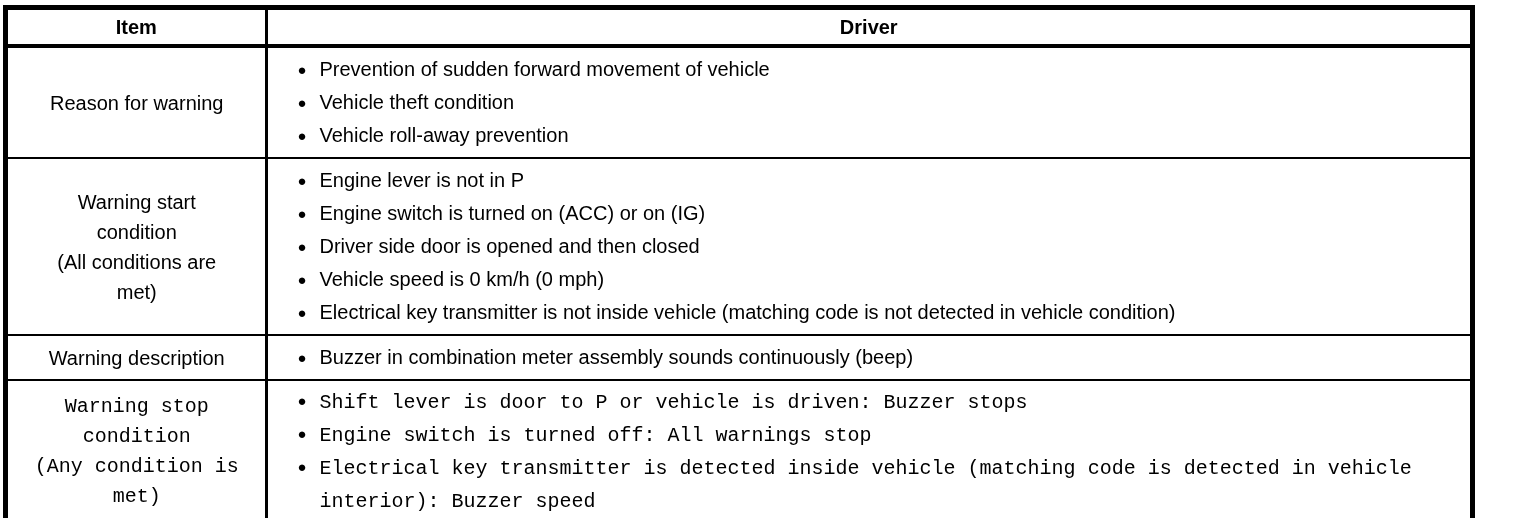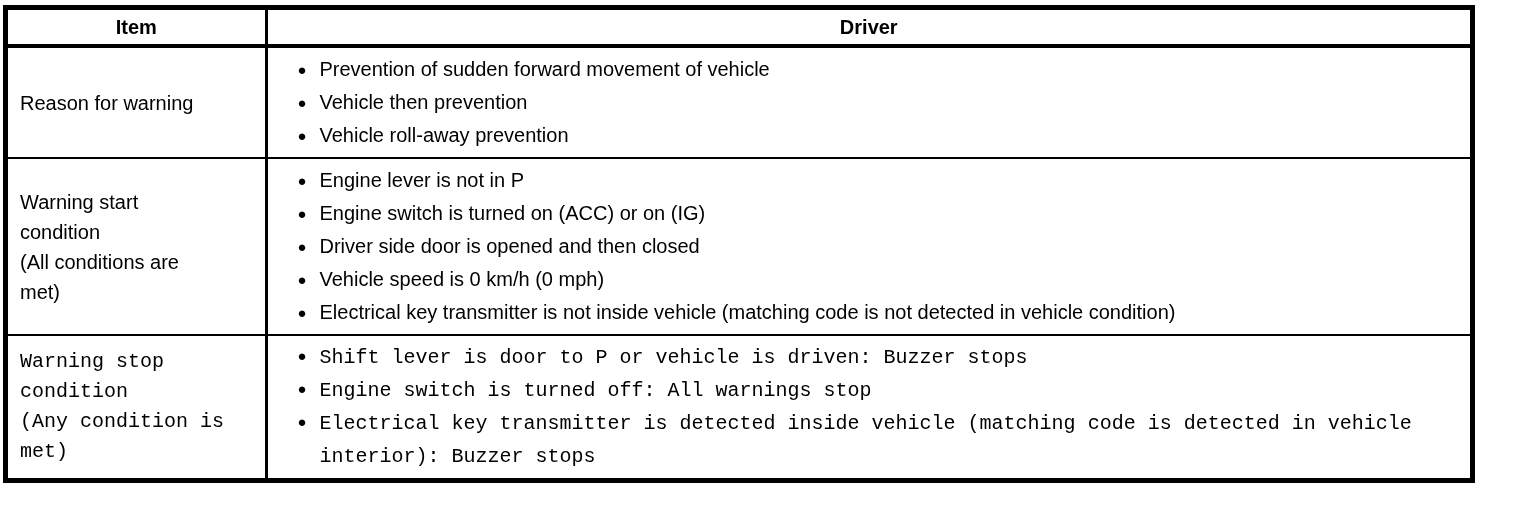--- a/index.html
+++ b/index.html
@@ -35,23 +35,24 @@
   td:first-child {
     border-right: 3px solid #000000;
   }
   tbody td {
     border-bottom: 2px solid #000000;
     vertical-align: middle;
     font-size: 20px;
   }
   tbody tr:last-child td { border-bottom: none; }
   td.item-cell {
-    padding: 4px 2px 4px 12px;
+    padding: 4px 2px 4px 3px;
     line-height: 30px;
     white-space: pre-line;
+    text-align: center;
   }
   td.content-cell {
     padding: 5px 20px 5px 30px;
   }
   tr.row-h1 td { height: 110px; }
   tr.row-h2 td { height: 171px; }
   tr.row-h3 td { height: 44px; }
   tr.row-h4 td { height: 129px; font-family: Liberation Mono, monospace; }
   ul.bullet-list {
     list-style: none;
@@ -94,21 +95,21 @@
       <tr class="row-h1">
         <td class="item-cell">Reason for warning</td>
         <td class="content-cell">
           <ul class="bullet-list">
             <li>
               <span class="bullet-glyph">●</span>
               <span class="bullet-text">Prevention of sudden forward movement of vehicle</span>
             </li>
             <li>
               <span class="bullet-glyph">●</span>
-              <span class="bullet-text">Vehicle then prevention</span>
+              <span class="bullet-text">Vehicle theft condition</span>
             </li>
             <li>
               <span class="bullet-glyph">●</span>
               <span class="bullet-text">Vehicle roll-away prevention</span>
             </li>
           </ul>
         </td>
       </tr>
       <tr class="row-h2">
         <td class="item-cell">Warning start
@@ -133,36 +134,47 @@
               <span class="bullet-glyph">●</span>
               <span class="bullet-text">Vehicle speed is 0 km/h (0 mph)</span>
             </li>
             <li>
               <span class="bullet-glyph">●</span>
               <span class="bullet-text">Electrical key transmitter is not inside vehicle (matching code is not detected in vehicle condition)</span>
             </li>
           </ul>
         </td>
       </tr>
+      <tr class="row-h3">
+        <td class="item-cell">Warning description</td>
+        <td class="content-cell">
+          <ul class="bullet-list">
+            <li>
+              <span class="bullet-glyph">●</span>
+              <span class="bullet-text">Buzzer in combination meter assembly sounds continuously (beep)</span>
+            </li>
+          </ul>
+        </td>
+      </tr>
       <tr class="row-h4">
         <td class="item-cell">Warning stop
 condition
 (Any condition is met)</td>
         <td class="content-cell">
           <ul class="bullet-list">
             <li>
               <span class="bullet-glyph">●</span>
               <span class="bullet-text">Shift lever is door to P or vehicle is driven: Buzzer stops</span>
             </li>
             <li>
               <span class="bullet-glyph">●</span>
               <span class="bullet-text">Engine switch is turned off: All warnings stop</span>
             </li>
             <li>
               <span class="bullet-glyph">●</span>
-              <span class="bullet-text">Electrical key transmitter is detected inside vehicle (matching code is detected in vehicle interior): Buzzer stops</span>
+              <span class="bullet-text">Electrical key transmitter is detected inside vehicle (matching code is detected in vehicle interior): Buzzer speed</span>
             </li>
           </ul>
         </td>
       </tr>
     </tbody>
   </table>
 </div>
 
 </body></html>

